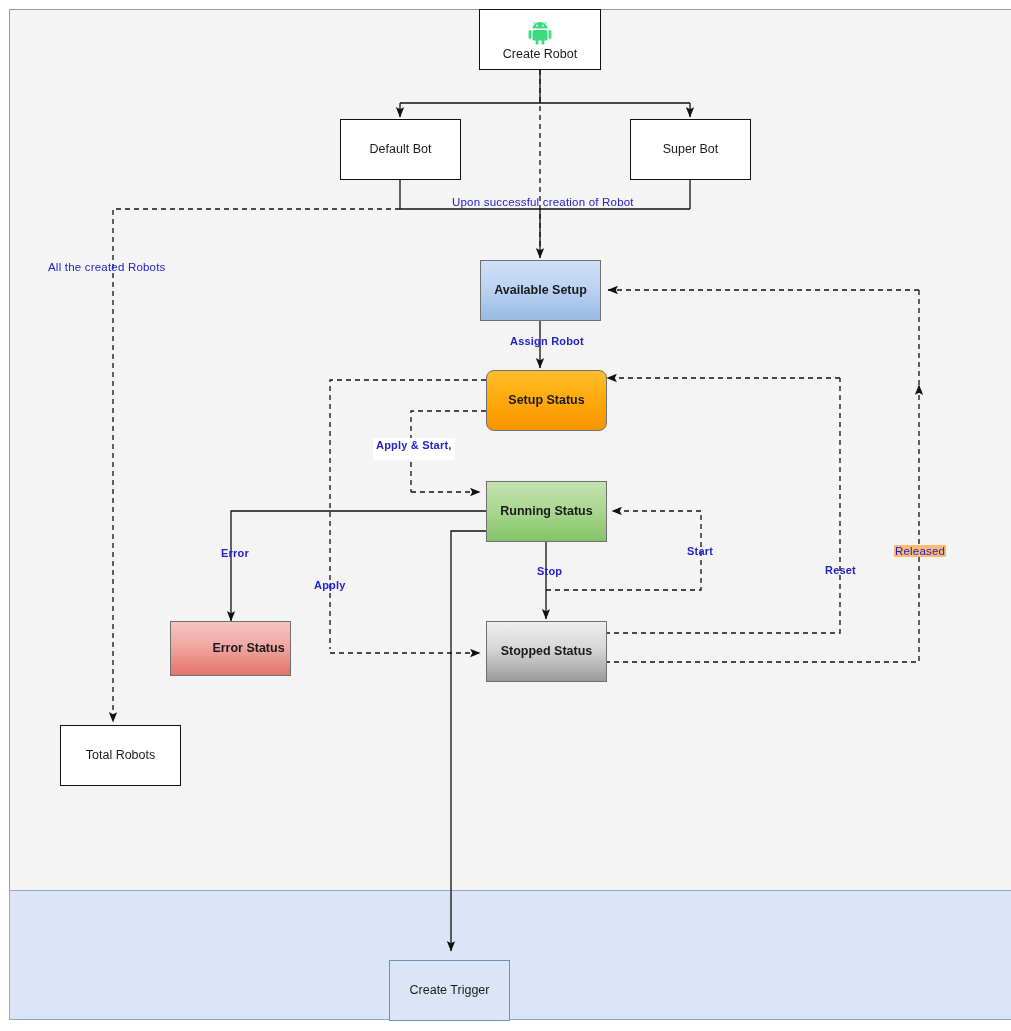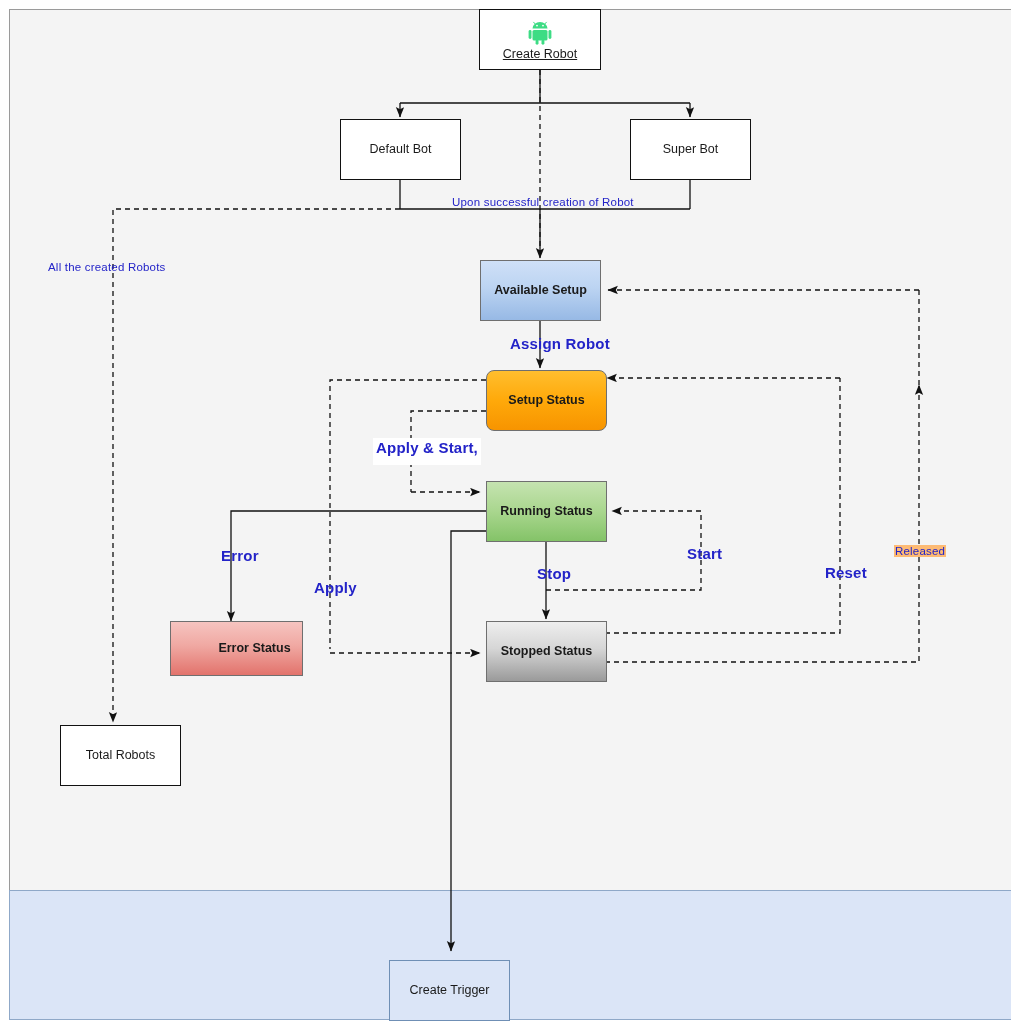--- a/index.html
+++ b/index.html
@@ -74,21 +74,21 @@
   }
   .n-available { background: linear-gradient(180deg,#cfe0f7 0%,#bcd4f2 45%,#97b9e5 100%); }
   .n-setup     { background: linear-gradient(180deg,#ffbe2e 0%,#ffa90a 50%,#f79400 100%); border-radius: 8px; }
   .n-running   { background: linear-gradient(180deg,#c5e3b0 0%,#a9d68e 50%,#84c368 100%); }
   .n-stopped   { background: linear-gradient(180deg,#eeeeee 0%,#d6d6d6 45%,#9a9a9a 100%); }
   .n-error     { background: linear-gradient(180deg,#f6c4c0 0%,#f0a8a2 45%,#e2736c 100%); }
 
   
   .elabel {
     position: absolute;
-    font-size: 15px;
+    font-size: 11px;
     font-weight: bold;
     color: #2323c8;
     white-space: nowrap;
     letter-spacing: 0.2px;
   }
   .elabel.thin { font-weight: normal; font-size: 11.5px; }
   .elabel.boxed {
     background: #ffffff;
     padding: 1px 3px 9px 3px;
   }
@@ -155,21 +155,21 @@
       <path d="M605,633 L840,633 L840,378"></path>
       <path d="M840,378 L607,378" marker-end="url(#arrow)"></path>
 
       <path d="M605,662 L919,662 L919,385" marker-end="url(#arrow)"></path>
       <path d="M919,385 L919,290"></path>
       <path d="M919,290 L608,290" marker-end="url(#arrow)"></path>
 
     </g>
   </svg>
 
-  <div class="node plain node-create-robot" style="left:479px; top:9px; width:122px; height:61px;text-decoration:underline;">
+  <div class="node plain node-create-robot" style="left:479px; top:9px; width:122px; height:61px;">
     <svg class="android-icon" width="28" height="24" viewBox="0 0 28 24">
 
       <path d="M6.5,7.5 a7.5,6.5 0 0 1 15,0 z" fill="#3ddc84"></path>
       <circle cx="11" cy="4.6" r="0.9" fill="#ffffff"></circle>
       <circle cx="17" cy="4.6" r="0.9" fill="#ffffff"></circle>
       <line x1="7.6" y1="1.2" x2="9.6" y2="3.4" stroke="#3ddc84" stroke-width="1" stroke-linecap="round"></line>
       <line x1="20.4" y1="1.2" x2="18.4" y2="3.4" stroke="#3ddc84" stroke-width="1" stroke-linecap="round"></line>
 
       <rect x="6.5" y="9" width="15" height="10.5" rx="1.6" fill="#3ddc84"></rect>
 
@@ -199,21 +199,21 @@
   </div>
 
   <div class="node status n-running" style="left:486px; top:481px; width:121px; height:61px;">
     <span>Running Status</span>
   </div>
 
   <div class="node status n-stopped" style="left:486px; top:621px; width:121px; height:61px;">
     <span>Stopped Status</span>
   </div>
 
-  <div class="node status n-error" style="left:170px; top:621px; width:133px; height:55px;padding-left:36px;">
+  <div class="node status n-error" style="left:170px; top:621px; width:121px; height:55px;padding-left:36px;">
     <span>Error Status</span>
   </div>
 
   <div class="node plain" style="left:60px; top:725px; width:121px; height:61px;">
     <span>Total Robots</span>
   </div>
 
   <div class="node node-create-trigger" style="left:389px; top:960px; width:121px; height:61px;">
     <span>Create Trigger</span>
   </div>

